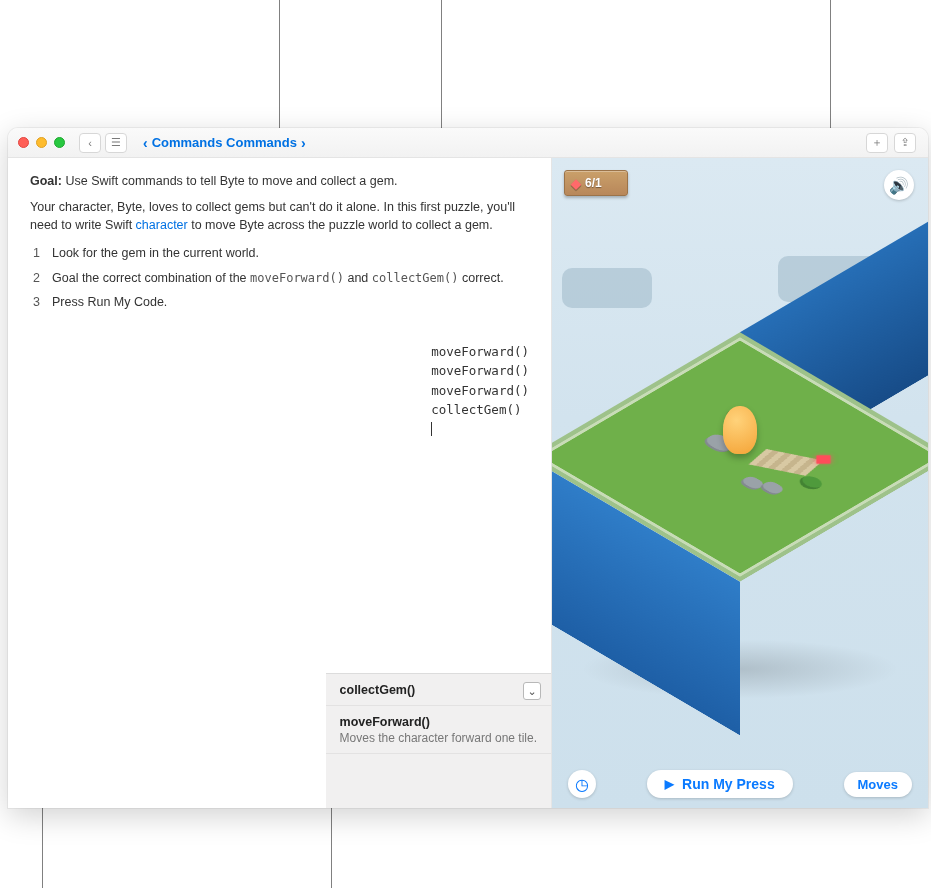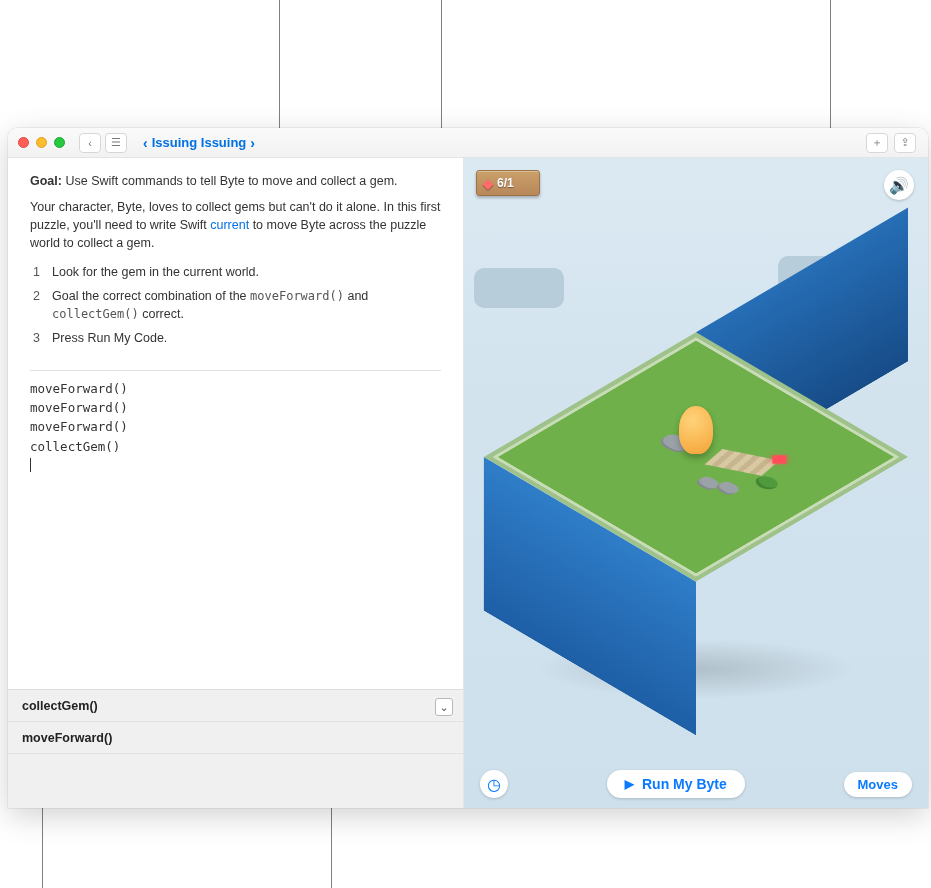--- a/index.html
+++ b/index.html
@@ -62,24 +62,25 @@
   }
   .nav-group { display:flex; gap:4px; margin-left: 6px;}
   .breadcrumb { display:flex; align-items:center; gap:4px; margin-left:8px; color:#0071e3; font-weight:600; font-size:13px; }
   .chev { color:#0071e3; font-size:14px; }
   .titlebar-right { margin-left:auto; display:flex; gap:6px; padding-right:2px;}
 
   .content { display:flex; flex:1; min-height:0;}
 
   
   .left-pane {
-    width: 456px;
+    width: 544px;
     display:flex; flex-direction:column;
     border-right:1px solid #e5e5e5;
     position:relative;
+    align-items:flex-end;
   }
   .instructions {
     padding: 14px 22px 8px 22px;
     font-size: 12.5px;
     line-height: 1.45;
     color:#333;
   }
   .instructions .goal { margin-bottom: 8px; }
   .instructions .goal b { font-weight:700; }
   .instructions .para { margin-bottom: 10px; }
@@ -260,40 +261,40 @@
       <div class="dot red"></div>
       <div class="dot yellow"></div>
       <div class="dot green"></div>
     </div>
     <div class="nav-group">
       <div class="nav-btn">‹</div>
       <div class="nav-btn">☰</div>
     </div>
     <div class="breadcrumb">
       <span class="chev">‹</span>
-      <span>Issuing Issuing</span>
+      <span>Commands Commands</span>
       <span class="chev">›</span>
     </div>
     <div class="titlebar-right">
       <div class="icon-btn">＋</div>
       <div class="icon-btn">⇪</div>
     </div>
   </div>
 
   <div class="content">
 
     <div class="left-pane">
 
       <div class="instructions">
         <p class="goal">
           <b>Goal:</b>
           <span>Use Swift commands to tell Byte to move and collect a gem.</span>
         </p>
         <p class="para">
-          <span>Your character, Byte, loves to collect gems but can't do it alone. In this first puzzle, you'll need to write Swift </span><a href="#">current</a><span> to move Byte across the puzzle world to collect a gem.</span>
+          <span>Your character, Byte, loves to collect gems but can't do it alone. In this first puzzle, you'll need to write Swift </span><a href="#">character</a><span> to move Byte across the puzzle world to collect a gem.</span>
         </p>
         <ol class="steps">
           <li>
             <span class="num">1</span>
             <span class="txt">Look for the gem in the current world.</span>
           </li>
           <li>
             <span class="num">2</span>
             <span class="txt">
               <span>Goal the correct combination of the </span><span class="code-inline">moveForward()</span><span> and </span><span class="code-inline">collectGem()</span><span> correct.</span>
@@ -315,20 +316,21 @@
         <div><span class="cursor"></span></div>
       </div>
 
       <div class="suggestions">
         <div class="sug-toggle">⌄</div>
         <div class="sug-item">
           <div class="name">collectGem()</div>
         </div>
         <div class="sug-item">
           <div class="name">moveForward()</div>
+          <div class="desc">Moves the character forward one tile.</div>
         </div>
         <div class="sug-blank"></div>
       </div>
     </div>
 
     <div class="right-pane">
       <div class="island a"></div>
       <div class="island b"></div>
 
       <div class="gem-counter">
@@ -358,21 +360,21 @@
           <div class="byte-body"></div>
         </div>
       </div>
 
       <div class="play-controls">
         <div class="speed-btn">
           <span>◷</span>
         </div>
         <div class="run-btn">
           <span class="play">▶</span>
-          <span>Run My Byte</span>
+          <span>Run My Press</span>
         </div>
         <div class="hint-btn">
           <span>Moves</span>
         </div>
       </div>
     </div>
 
   </div>
 </div>
 

